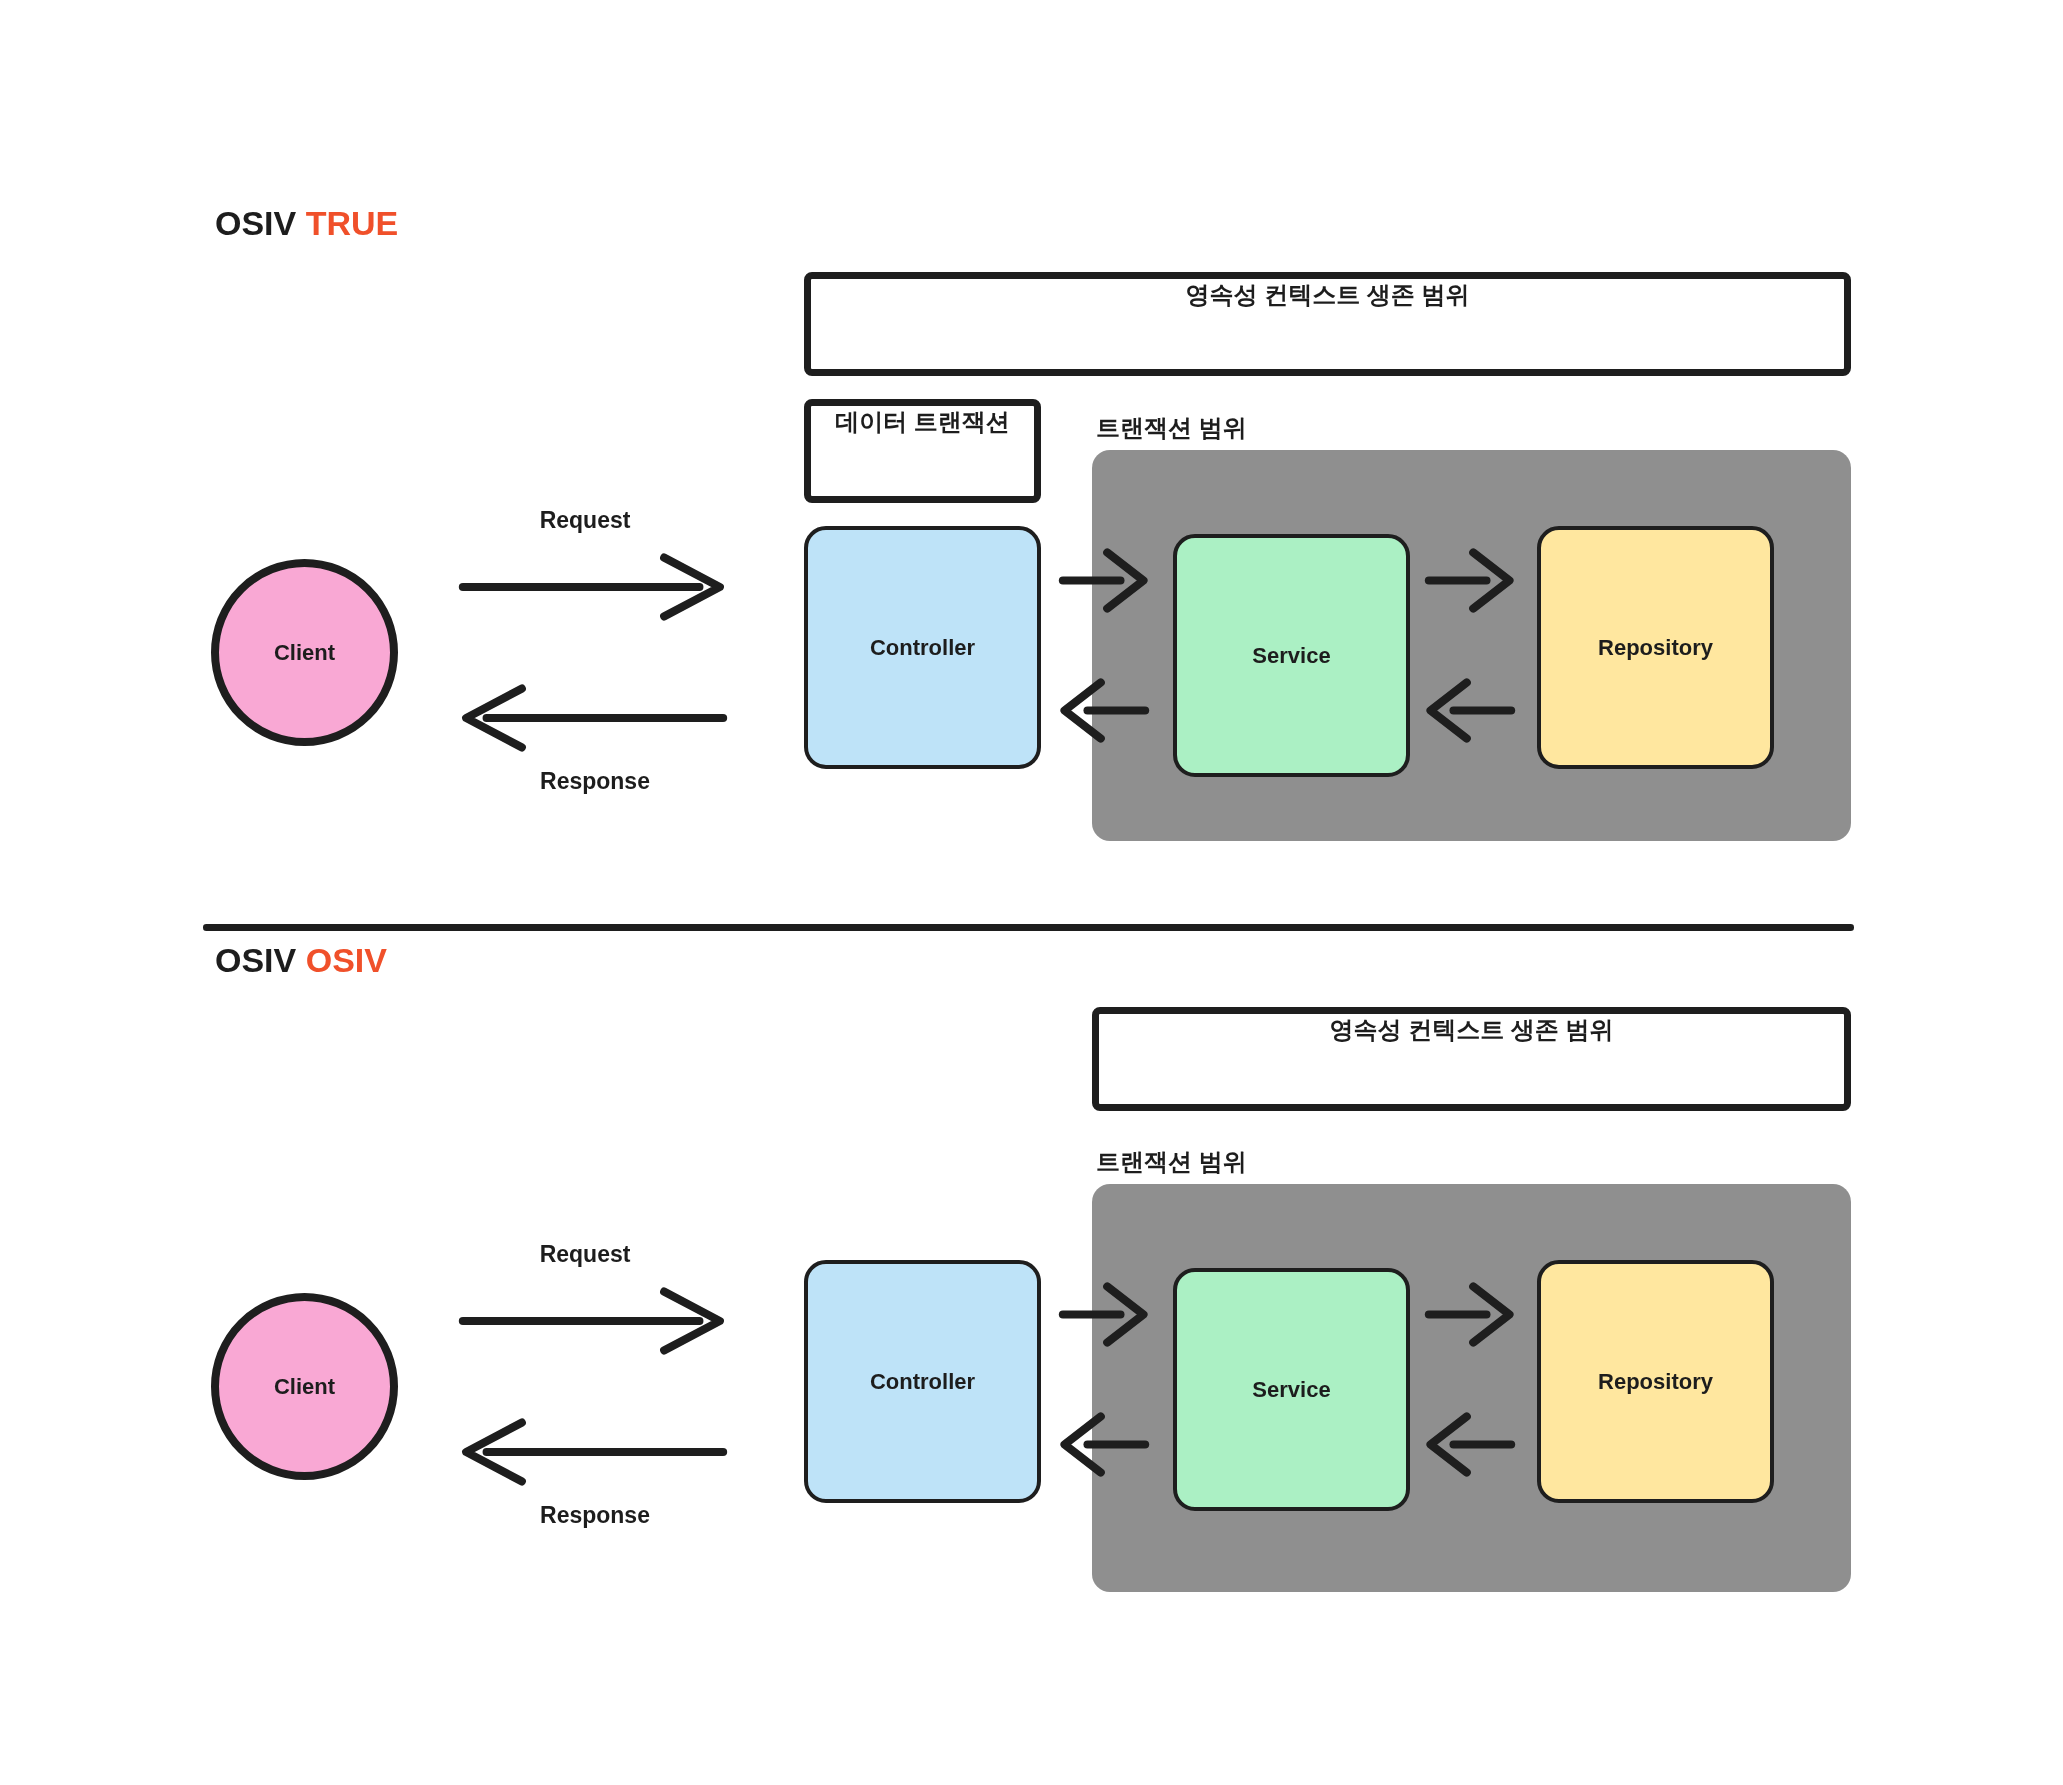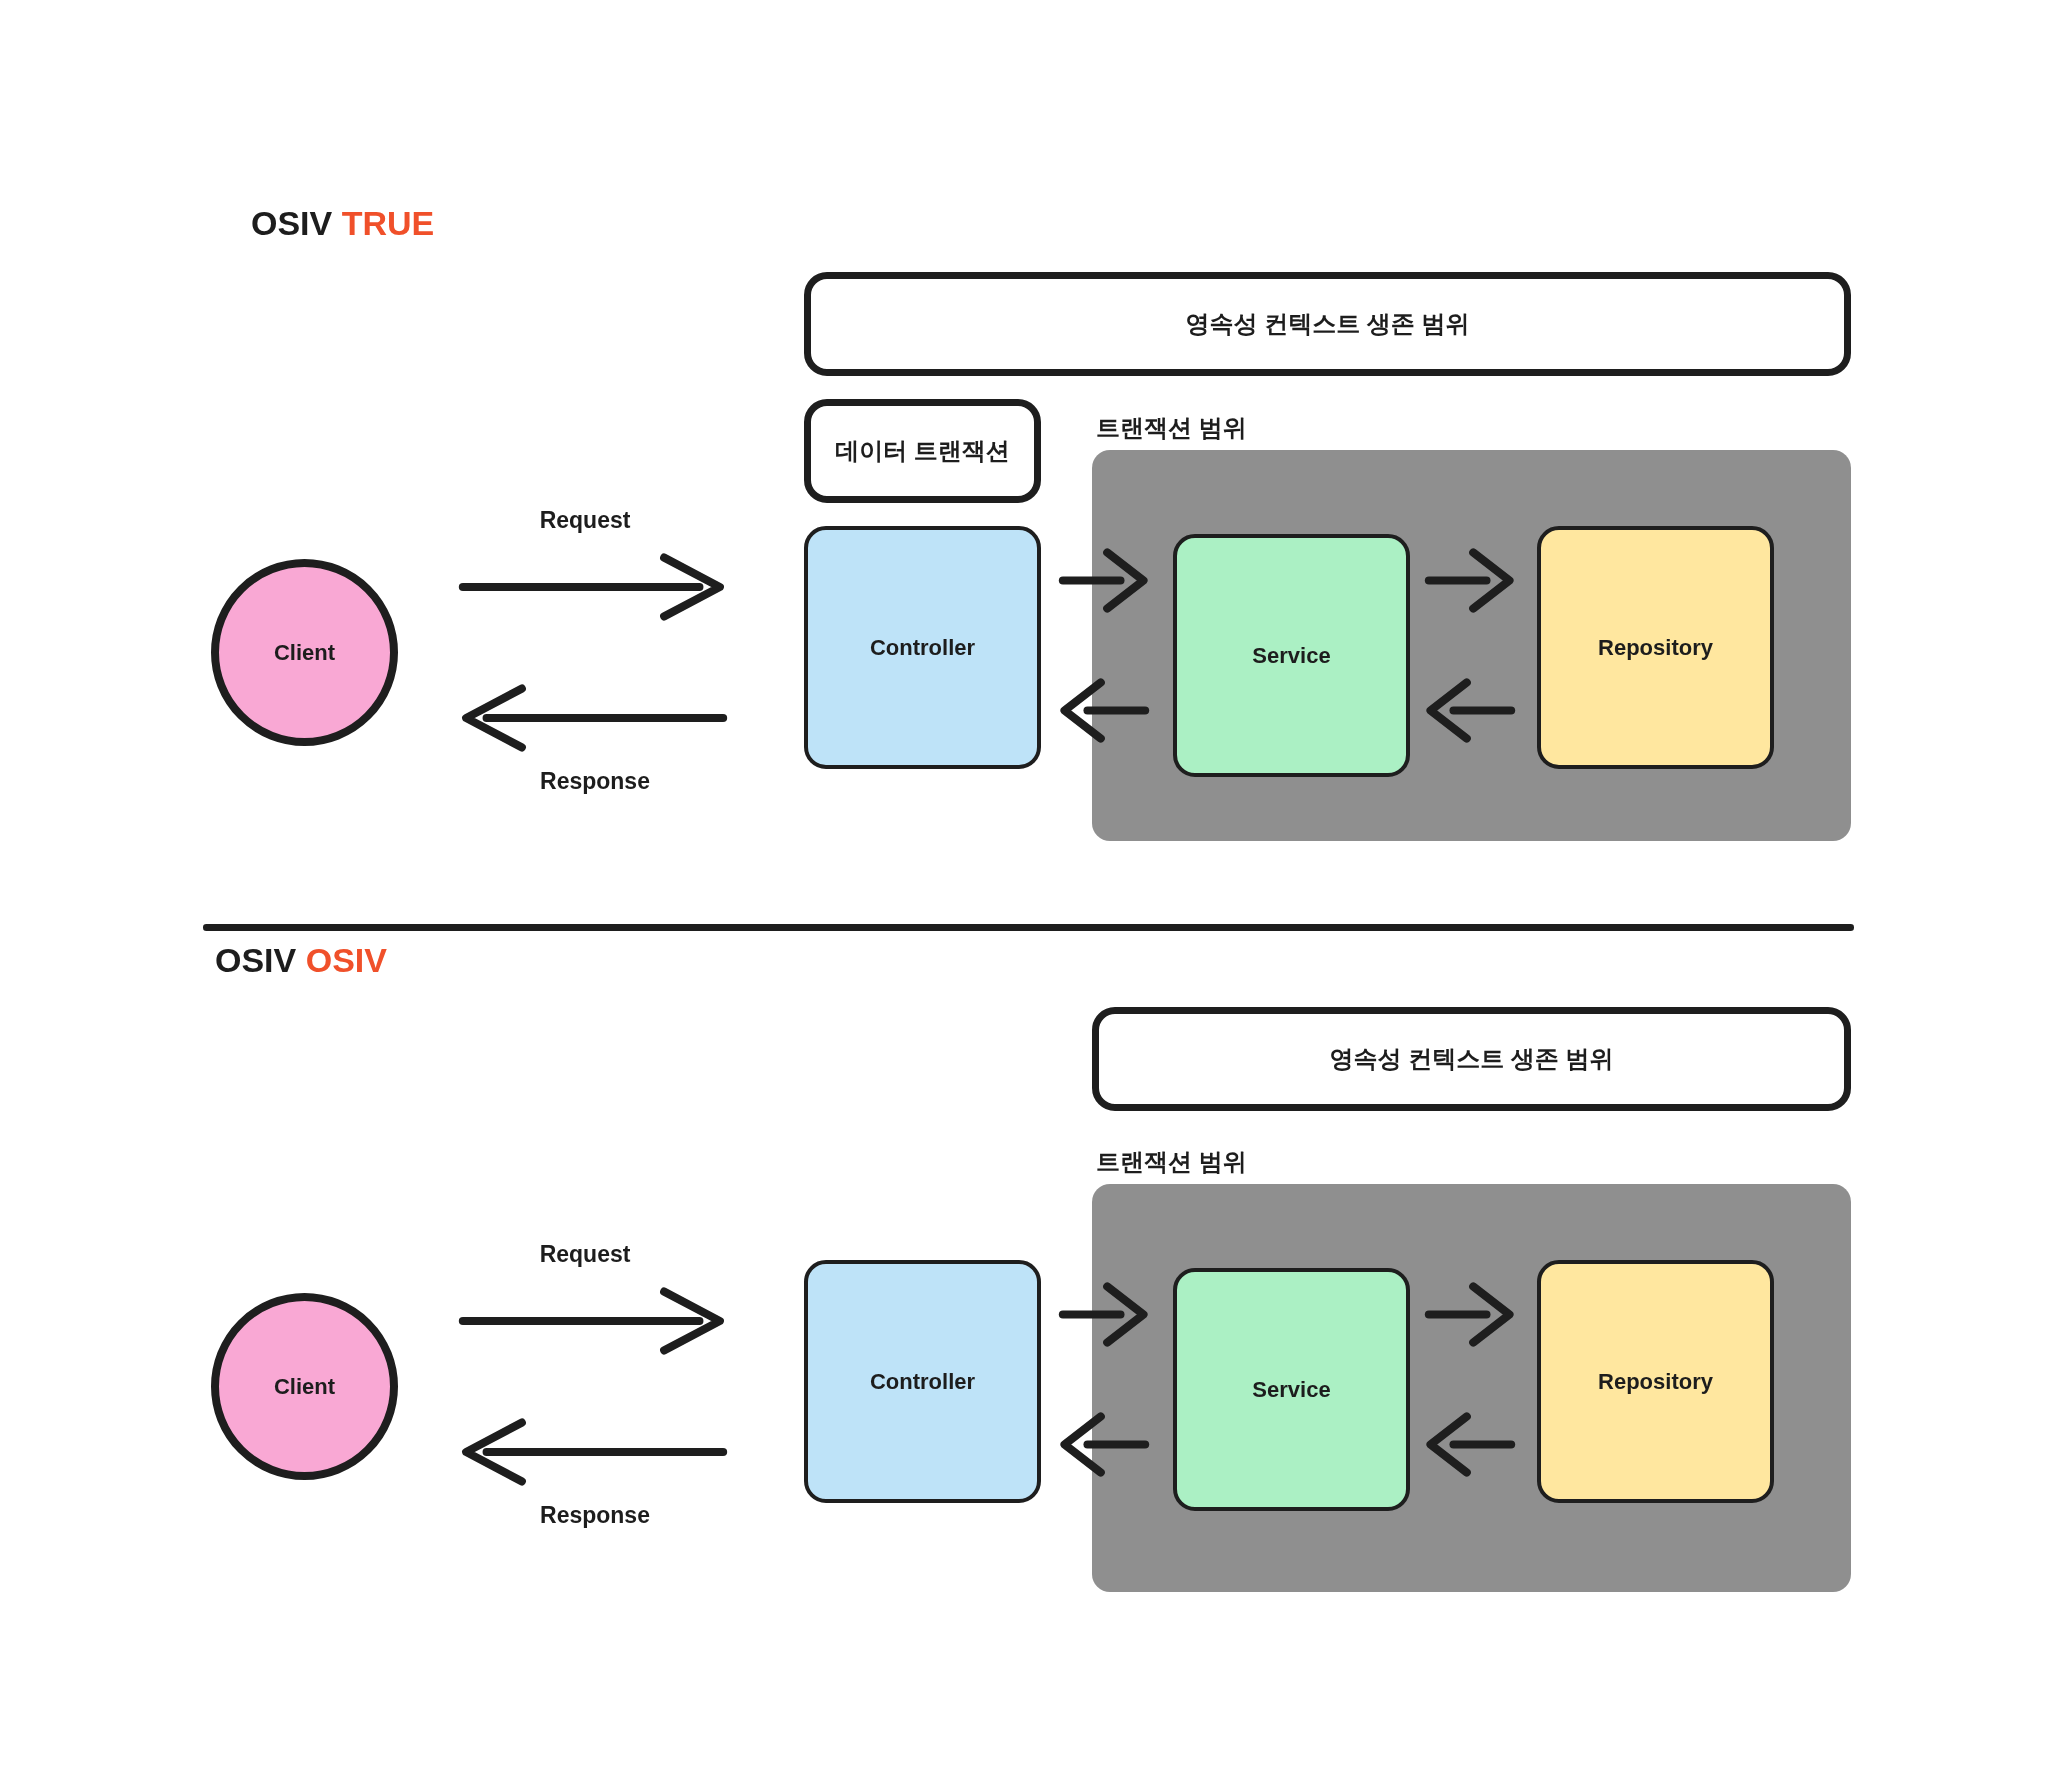--- a/index.html
+++ b/index.html
@@ -8,21 +8,21 @@
     font-family:"Liberation Sans", sans-serif;color:#1d1d1d;overflow:hidden;
   }
   .abs{position:absolute;}
   .section-title{
     font-size:34px;font-weight:800;letter-spacing:0;line-height:1;
     white-space:nowrap;color:#1d1d1d;
   }
   .section-title .accent{color:#f0502a;}
   .frame{ 
     box-sizing:border-box;background:#ffffff;border:7.4px solid #1e1e1e;
-    border-radius:23px;display:flex;align-items:center;justify-content:center;
+    border-radius:8px;display:flex;align-items:flex-start;justify-content:center;
   }
   .frame-label{font-size:24px;font-weight:700;color:#1d1d1d;white-space:nowrap;}
   .scope-gray{
     box-sizing:border-box;background:#8f8f8f;border-radius:18px;
   }
   .scope-label{
     font-size:24px;font-weight:700;color:#1d1d1d;white-space:nowrap;line-height:1.15;
   }
   .node{
     box-sizing:border-box;border:4.9px solid #1e1e1e;border-radius:22px;
@@ -47,21 +47,21 @@
   }
   .divider{background:#1e1e1e;border-radius:3.3px;}
 </style>
 </head>
 <body>
 
 <div class="canvas">
 
   <div>
 
-    <div class="abs section-title" style="left:215px;top:206px;margin-left:36px;">
+    <div class="abs section-title" style="left:215px;top:206px;">
       <span>OSIV</span><span> </span><span class="accent">TRUE</span>
     </div>
 
     <div class="abs frame" style="left:804px;top:272px;width:1047px;height:104px;">
       <span class="frame-label">영속성 컨텍스트 생존 범위</span>
     </div>
 
     <div class="abs frame" style="left:804px;top:399px;width:237px;height:104px;">
       <span class="frame-label">데이터 트랜잭션</span>
     </div>

